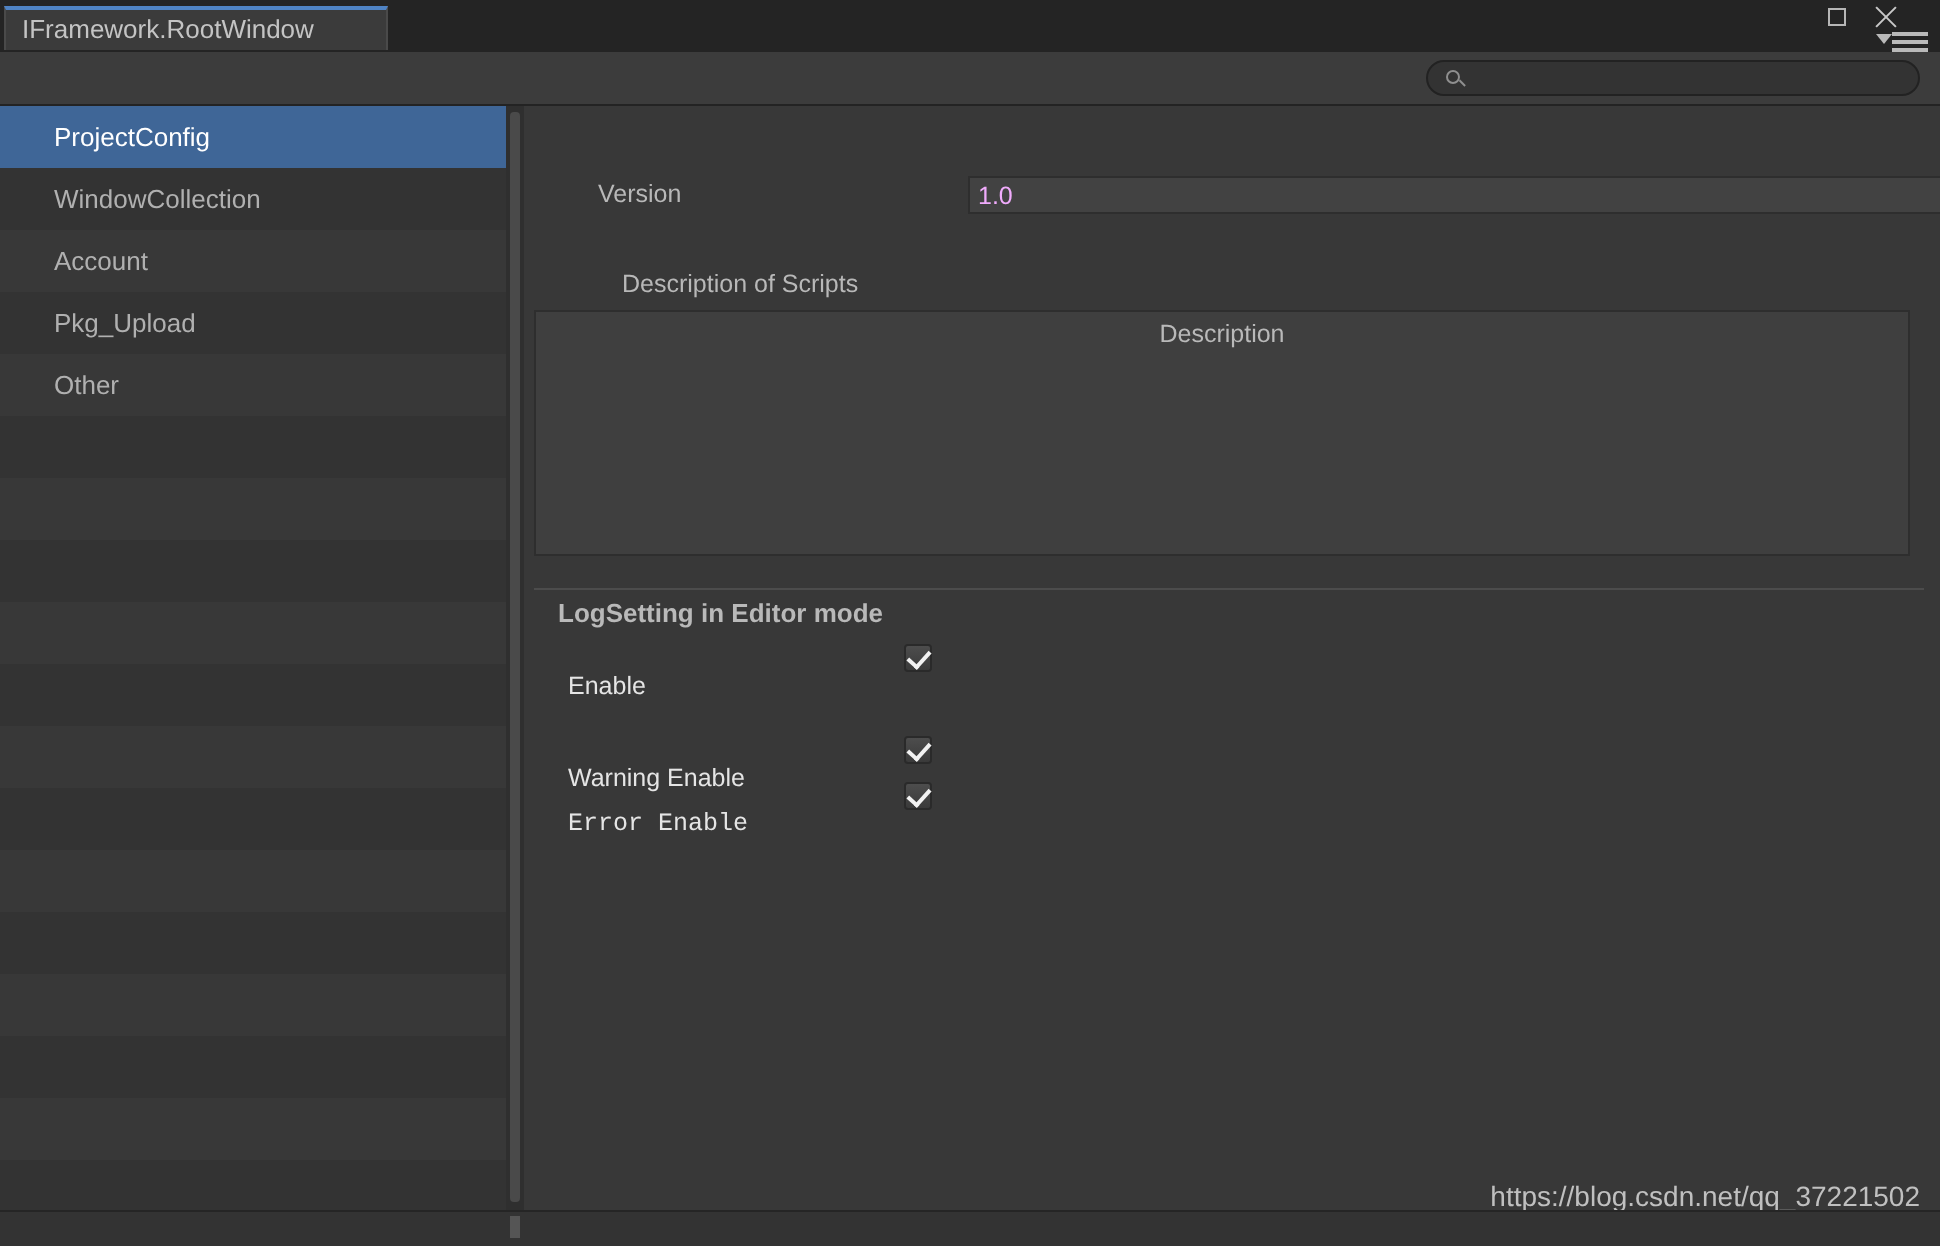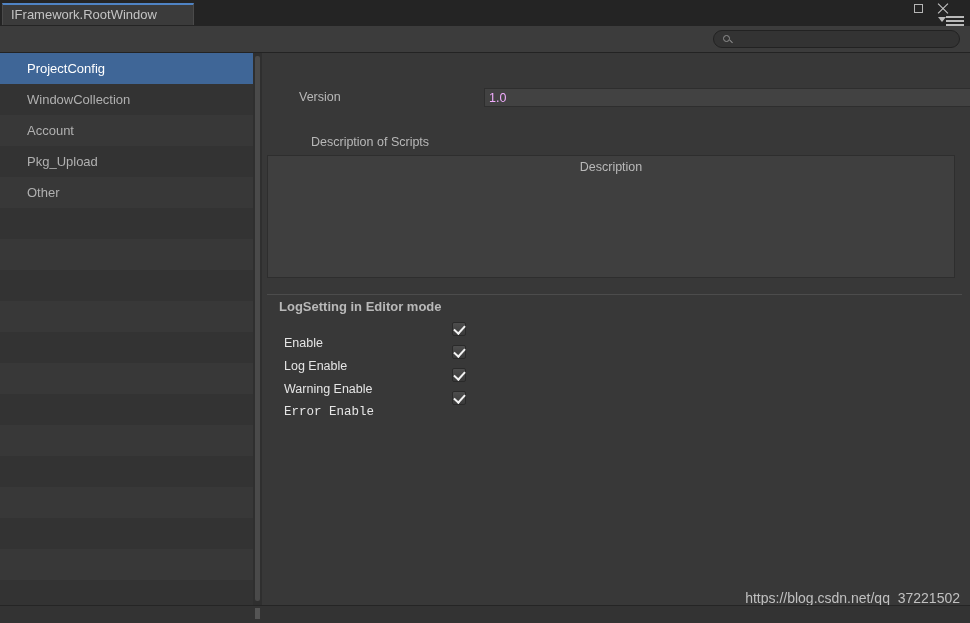--- a/index.html
+++ b/index.html
@@ -440,26 +440,20 @@
     <div class="hrule" style="top:241px;"></div>
     <div class="section-title" style="top:245px;">LogSetting in Editor mode</div>
 
     <div class="check-row" style="top:266px; width:700px;">
       <span class="clabel">Enable</span>
       <span class="checkbox">
         <span class="tick"></span>
       </span>
     </div>
 
-    <div class="check-row" style="top:289px; width:700px;">
-      <span class="clabel">Log Enable</span>
-      <span class="checkbox">
-        <span class="tick"></span>
-      </span>
-    </div>
 
     <div class="check-row" style="top:312px; width:700px;">
       <span class="clabel">Warning Enable</span>
       <span class="checkbox">
         <span class="tick"></span>
       </span>
     </div>
 
     <div class="check-row" style="top:335px; width:700px;font-family:Liberation Mono, monospace;">
       <span class="clabel">Error Enable</span>

